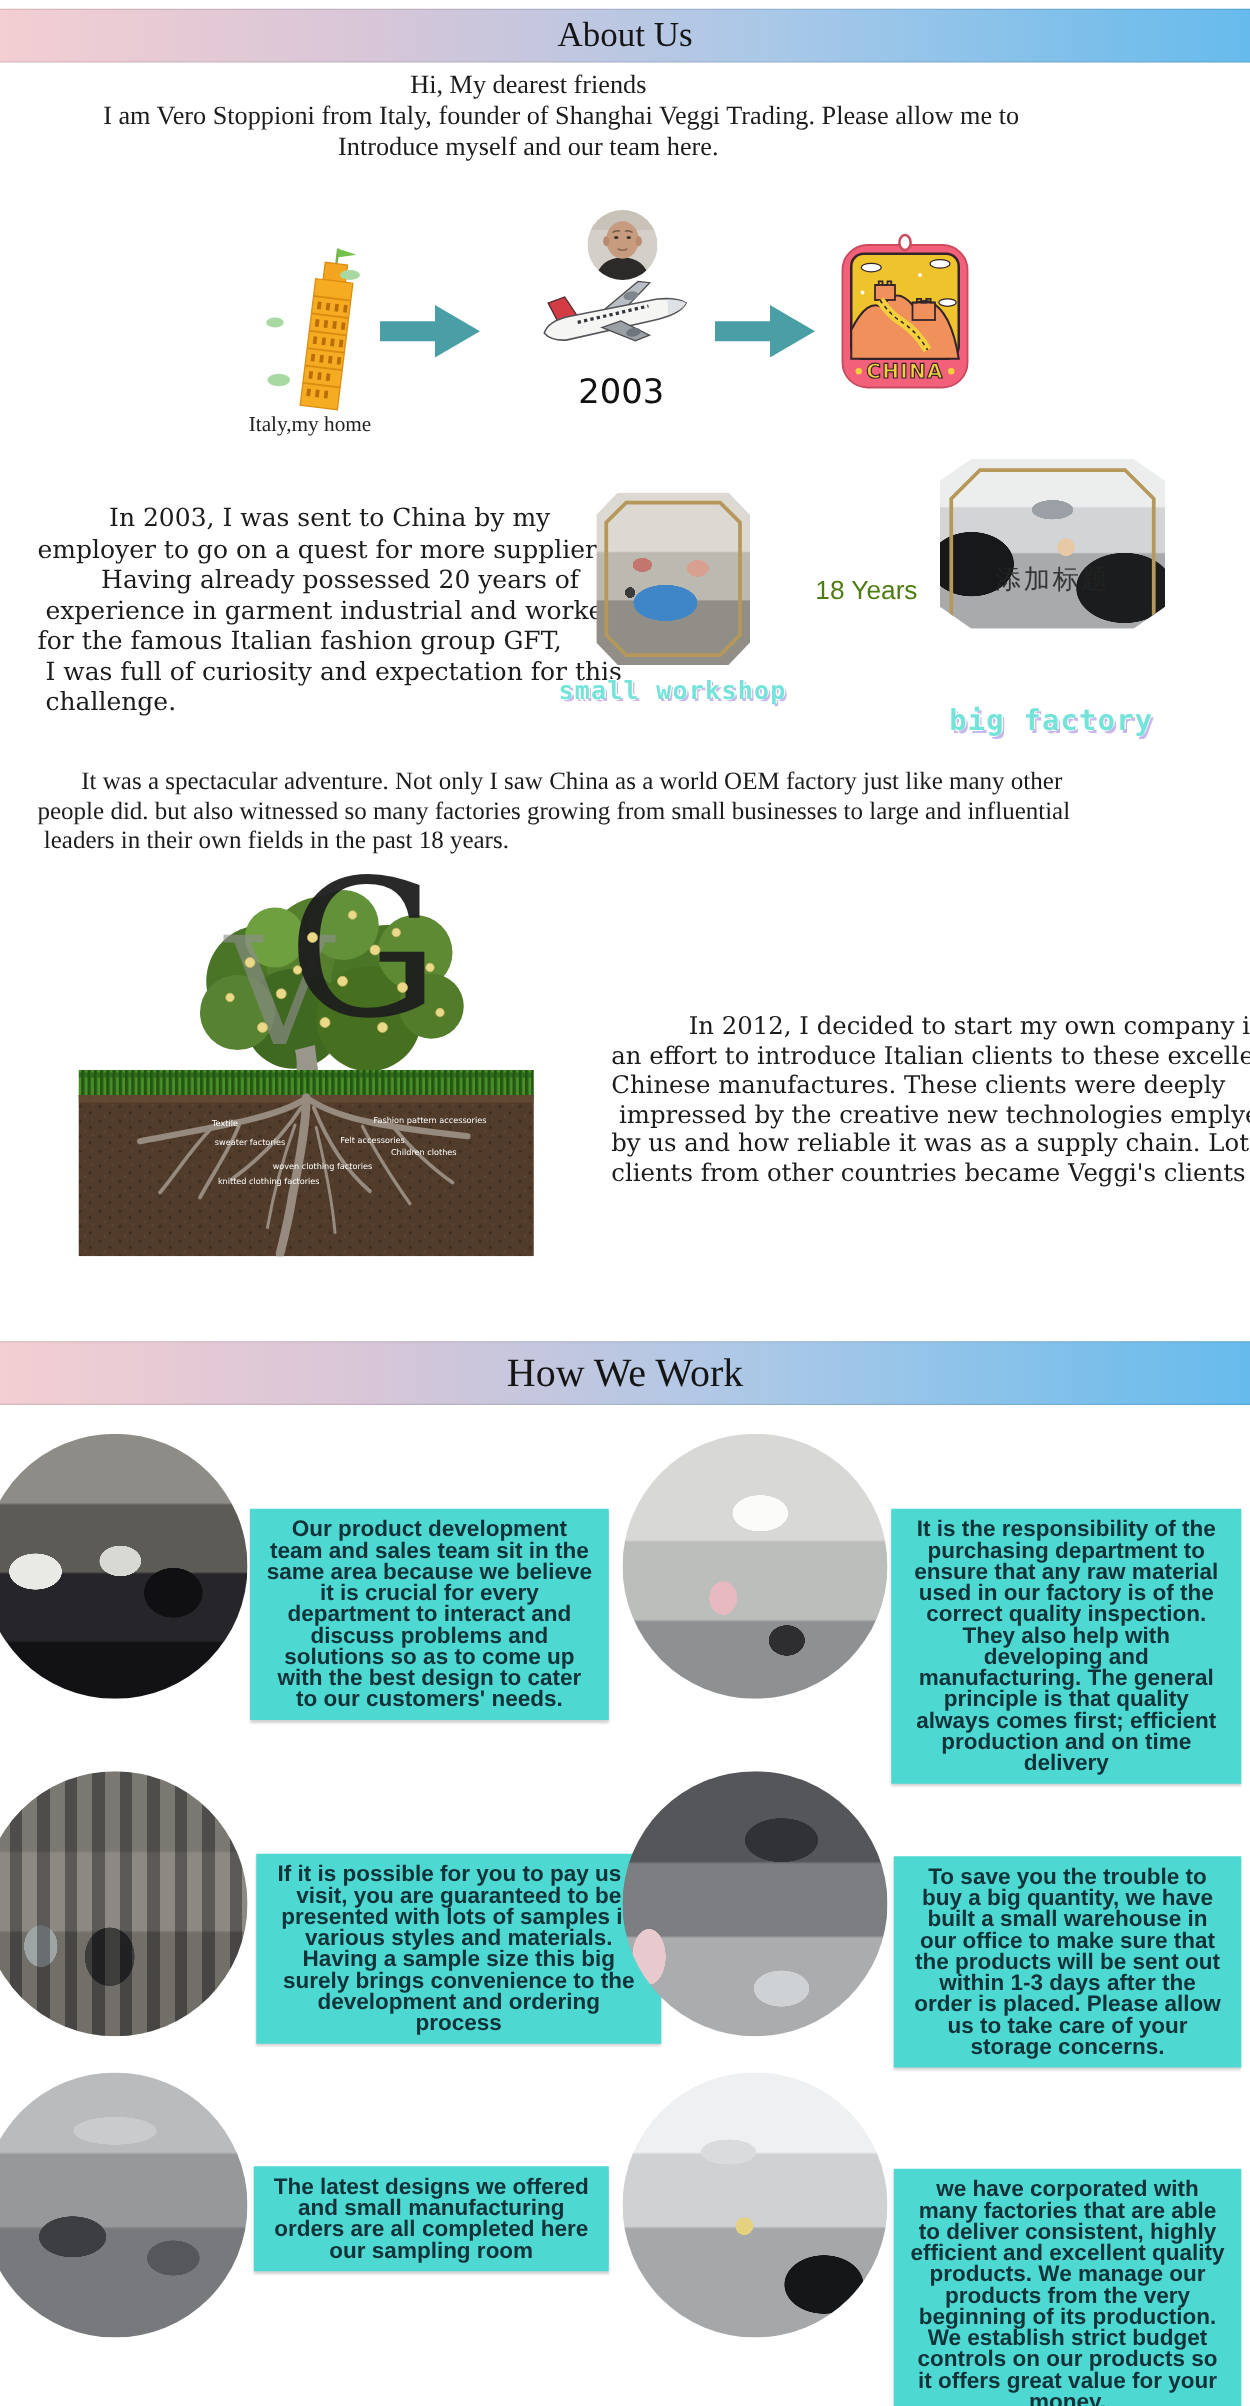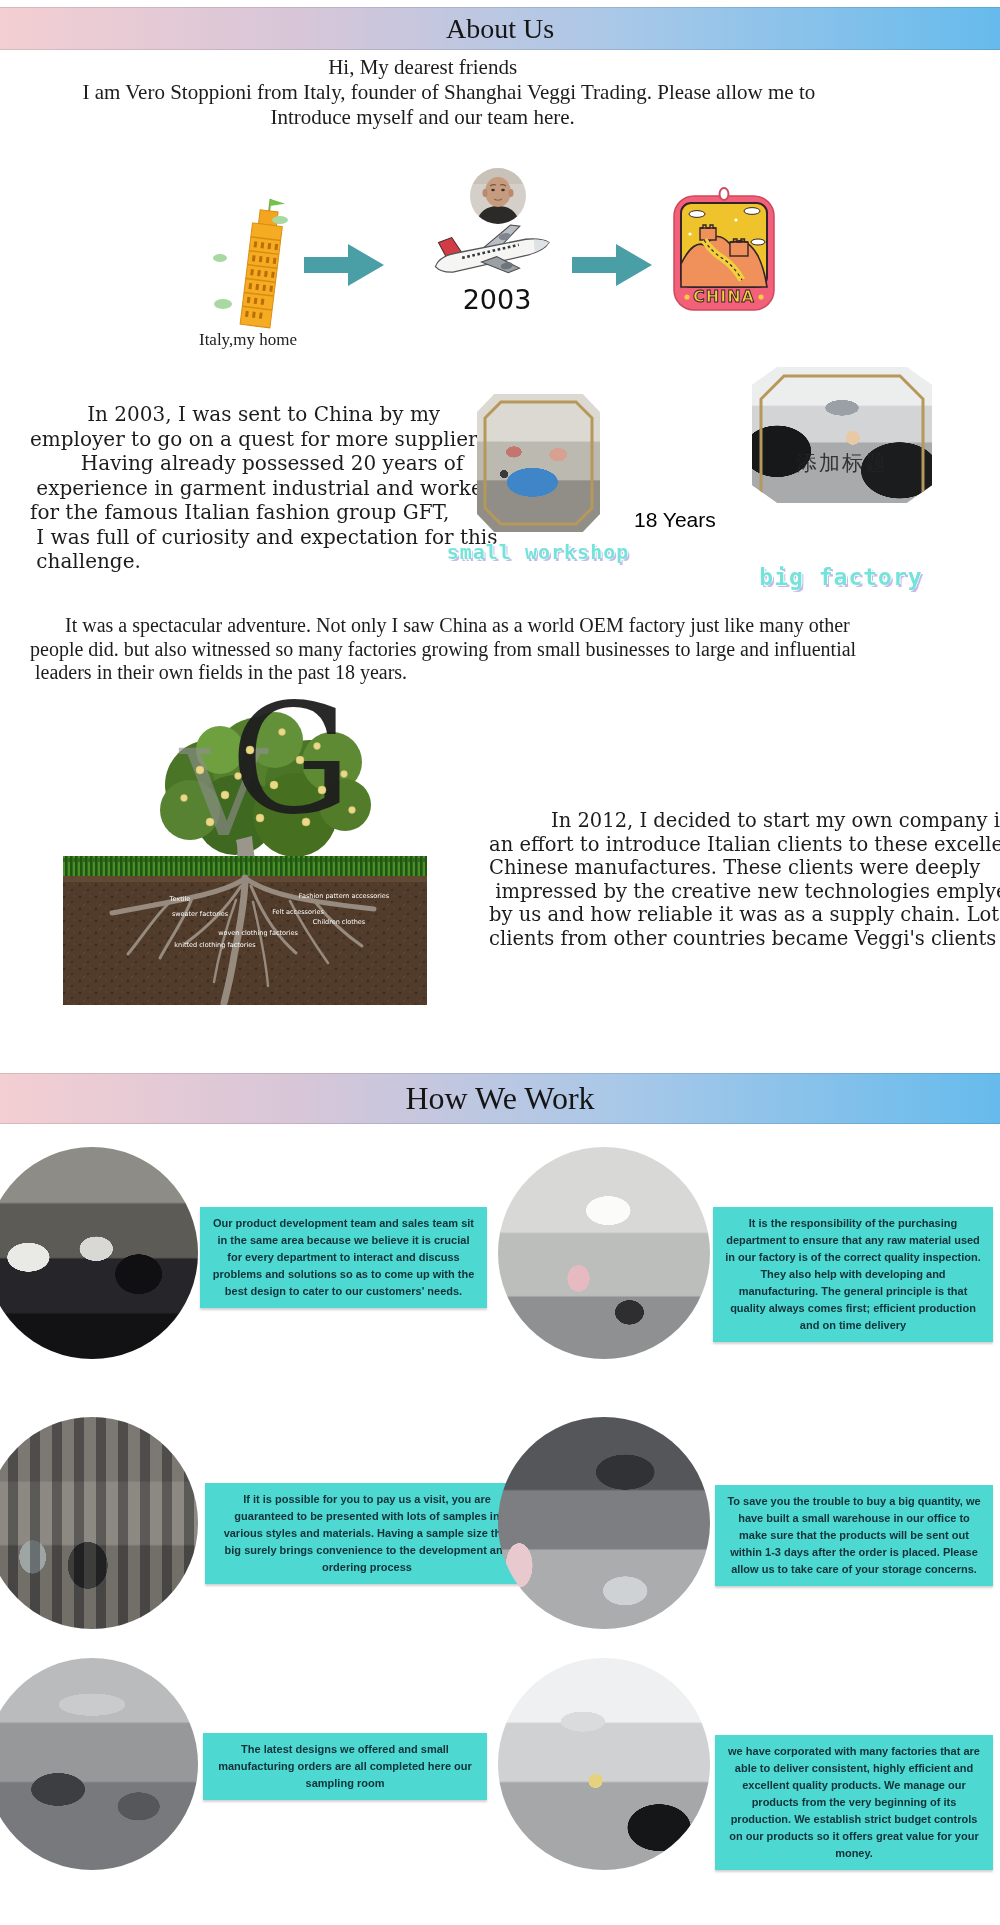--- a/index.html
+++ b/index.html
@@ -10,21 +10,21 @@
           background:linear-gradient(90deg,#f3ced2 0%,#d7c6d8 30%,#a9c8e8 62%,#66bbec 100%);
           border-top:1px solid rgba(0,0,0,.10);border-bottom:1px solid rgba(0,0,0,.10);
           font-family:"Liberation Serif",serif;}
   .banner-about{top:7px;height:41px;line-height:41px;font-size:28px;}
   .banner-how{top:1073px;height:49px;line-height:49px;font-size:32px;}
   .para{position:absolute;color:#1c1c1c;}
   .para .line{white-space:pre;}
   .serif-narrow{font-family:"Liberation Serif",serif;}
   .serif-round{font-family:"DejaVu Serif",serif;}
   .caption{position:absolute;font-family:"Liberation Serif",serif;color:#222;text-align:center;}
-  .year{position:absolute;font-family:"DejaVu Sans",sans-serif;color:#111;text-align:center;}
+  .year{position:absolute;font-family:"DejaVu Sans",sans-serif;color:#111;text-align:center;margin-top:14px;}
   .arrow{position:absolute;}
   
   .octo{position:absolute;clip-path:polygon(14% 0,86% 0,100% 13%,100% 87%,86% 100%,14% 100%,0 87%,0 13%);}
   .octo svg.frame{position:absolute;left:0;top:0;}
   .photo-small{background:
      radial-gradient(ellipse 46px 26px at 45% 64%,#3f86c9 0 55%,rgba(63,134,201,0) 56%),
      radial-gradient(ellipse 16px 12px at 66% 44%,#d7a090 0 55%,rgba(215,160,144,0) 56%),
      radial-gradient(ellipse 14px 10px at 30% 42%,#c2766d 0 55%,rgba(194,118,109,0) 56%),
      radial-gradient(circle 7px at 22% 58%,#3a3a3a 0 60%,rgba(58,58,58,0) 61%),
      linear-gradient(180deg,#dcd9d2 0 34%,#bcb9b0 35% 62%,#908e86 63% 100%);}
@@ -35,21 +35,21 @@
      radial-gradient(ellipse 30px 14px at 50% 30%,#9aa0a6 0 55%,rgba(154,160,166,0) 56%),
      linear-gradient(180deg,#eceded 0 28%,#d2d4d6 29% 55%,#a8aaac 56% 100%);}
   .watermark{position:absolute;left:0;right:0;bottom:26px;text-align:center;
      font-size:21px;color:rgba(35,35,35,.88);letter-spacing:2px;}
   .pixlabel{position:absolute;font-family:"DejaVu Sans Mono",monospace;font-weight:bold;
      color:#74e4da;text-align:center;letter-spacing:1px;
      text-shadow:-1px -1px 0 #fff,1px -1px 0 #fff,-1px 1px 0 #fff,2px 2px 0 #c7b7ea;}
   
   .circle{position:absolute;width:212px;height:212px;border-radius:50%;overflow:hidden;z-index:2;}
   .tealbox{position:absolute;background:#4ed8d2;color:#113238;z-index:1;
-     font-weight:bold;font-size:11px;line-height:17px;text-align:center;
+     font-weight:bold;font-size:18px;line-height:17px;text-align:center;
      padding:8px 12px;box-sizing:border-box;box-shadow:0 2px 2px rgba(0,0,0,.18);}
   .ph1{background:
      radial-gradient(ellipse 38px 26px at 20% 52%,#e9e9e6 0 55%,rgba(233,233,230,0) 56%),
      radial-gradient(ellipse 30px 22px at 52% 48%,#d8d8d4 0 55%,rgba(216,216,212,0) 56%),
      radial-gradient(ellipse 40px 34px at 72% 60%,#101012 0 58%,rgba(16,16,18,0) 59%),
      linear-gradient(180deg,#8e8c86 0 26%,#5d5b56 27% 52%,#26262a 53% 78%,#121214 79% 100%);}
   .ph2{background:
      radial-gradient(ellipse 40px 26px at 52% 30%,#fbfbf9 0 55%,rgba(251,251,249,0) 56%),
      radial-gradient(ellipse 20px 24px at 38% 62%,#e7b9c0 0 55%,rgba(231,185,192,0) 56%),
      radial-gradient(ellipse 26px 22px at 62% 78%,#2e2e30 0 55%,rgba(46,46,48,0) 56%),
@@ -216,21 +216,21 @@
     <div class="line"> challenge.</div>
   </div>
 
   <div class="octo photo-small" style="left:477px;top:394px;width:123px;height:138px;">
     <svg class="frame" width="123" height="138" viewBox="0 0 123 138">
       <polygon points="24,8 99,8 115,24 115,114 99,130 24,130 8,114 8,24" fill="none" stroke="#b5985a" stroke-width="3"></polygon>
     </svg>
   </div>
   <div class="pixlabel" style="left:438px;top:540px;width:200px;font-size:20px;">small workshop</div>
 
-  <div class="abs" style="left:634px;top:461px;width:100px;text-align:left;font-size:21px;color:#000000;margin-top:47px;">18 Years</div>
+  <div class="abs" style="left:634px;top:461px;width:100px;text-align:right;font-size:21px;color:#4d7c0f;">18 Years</div>
 
   <div class="octo photo-big" style="left:752px;top:367px;width:180px;height:136px;">
     <svg class="frame" width="180" height="186" viewBox="0 0 180 186">
       <polygon points="32,9 148,9 171,32 171,154 148,177 32,177 9,154 9,32" fill="none" stroke="#b5985a" stroke-width="3"></polygon>
     </svg>
     <div class="watermark">添加标题</div>
   </div>
   <div class="pixlabel" style="left:741px;top:564px;width:200px;font-size:23px;">big factory</div>
 
   <div class="para serif-narrow" style="left:30px;top:614px;font-size:20px;line-height:23.5px;">

